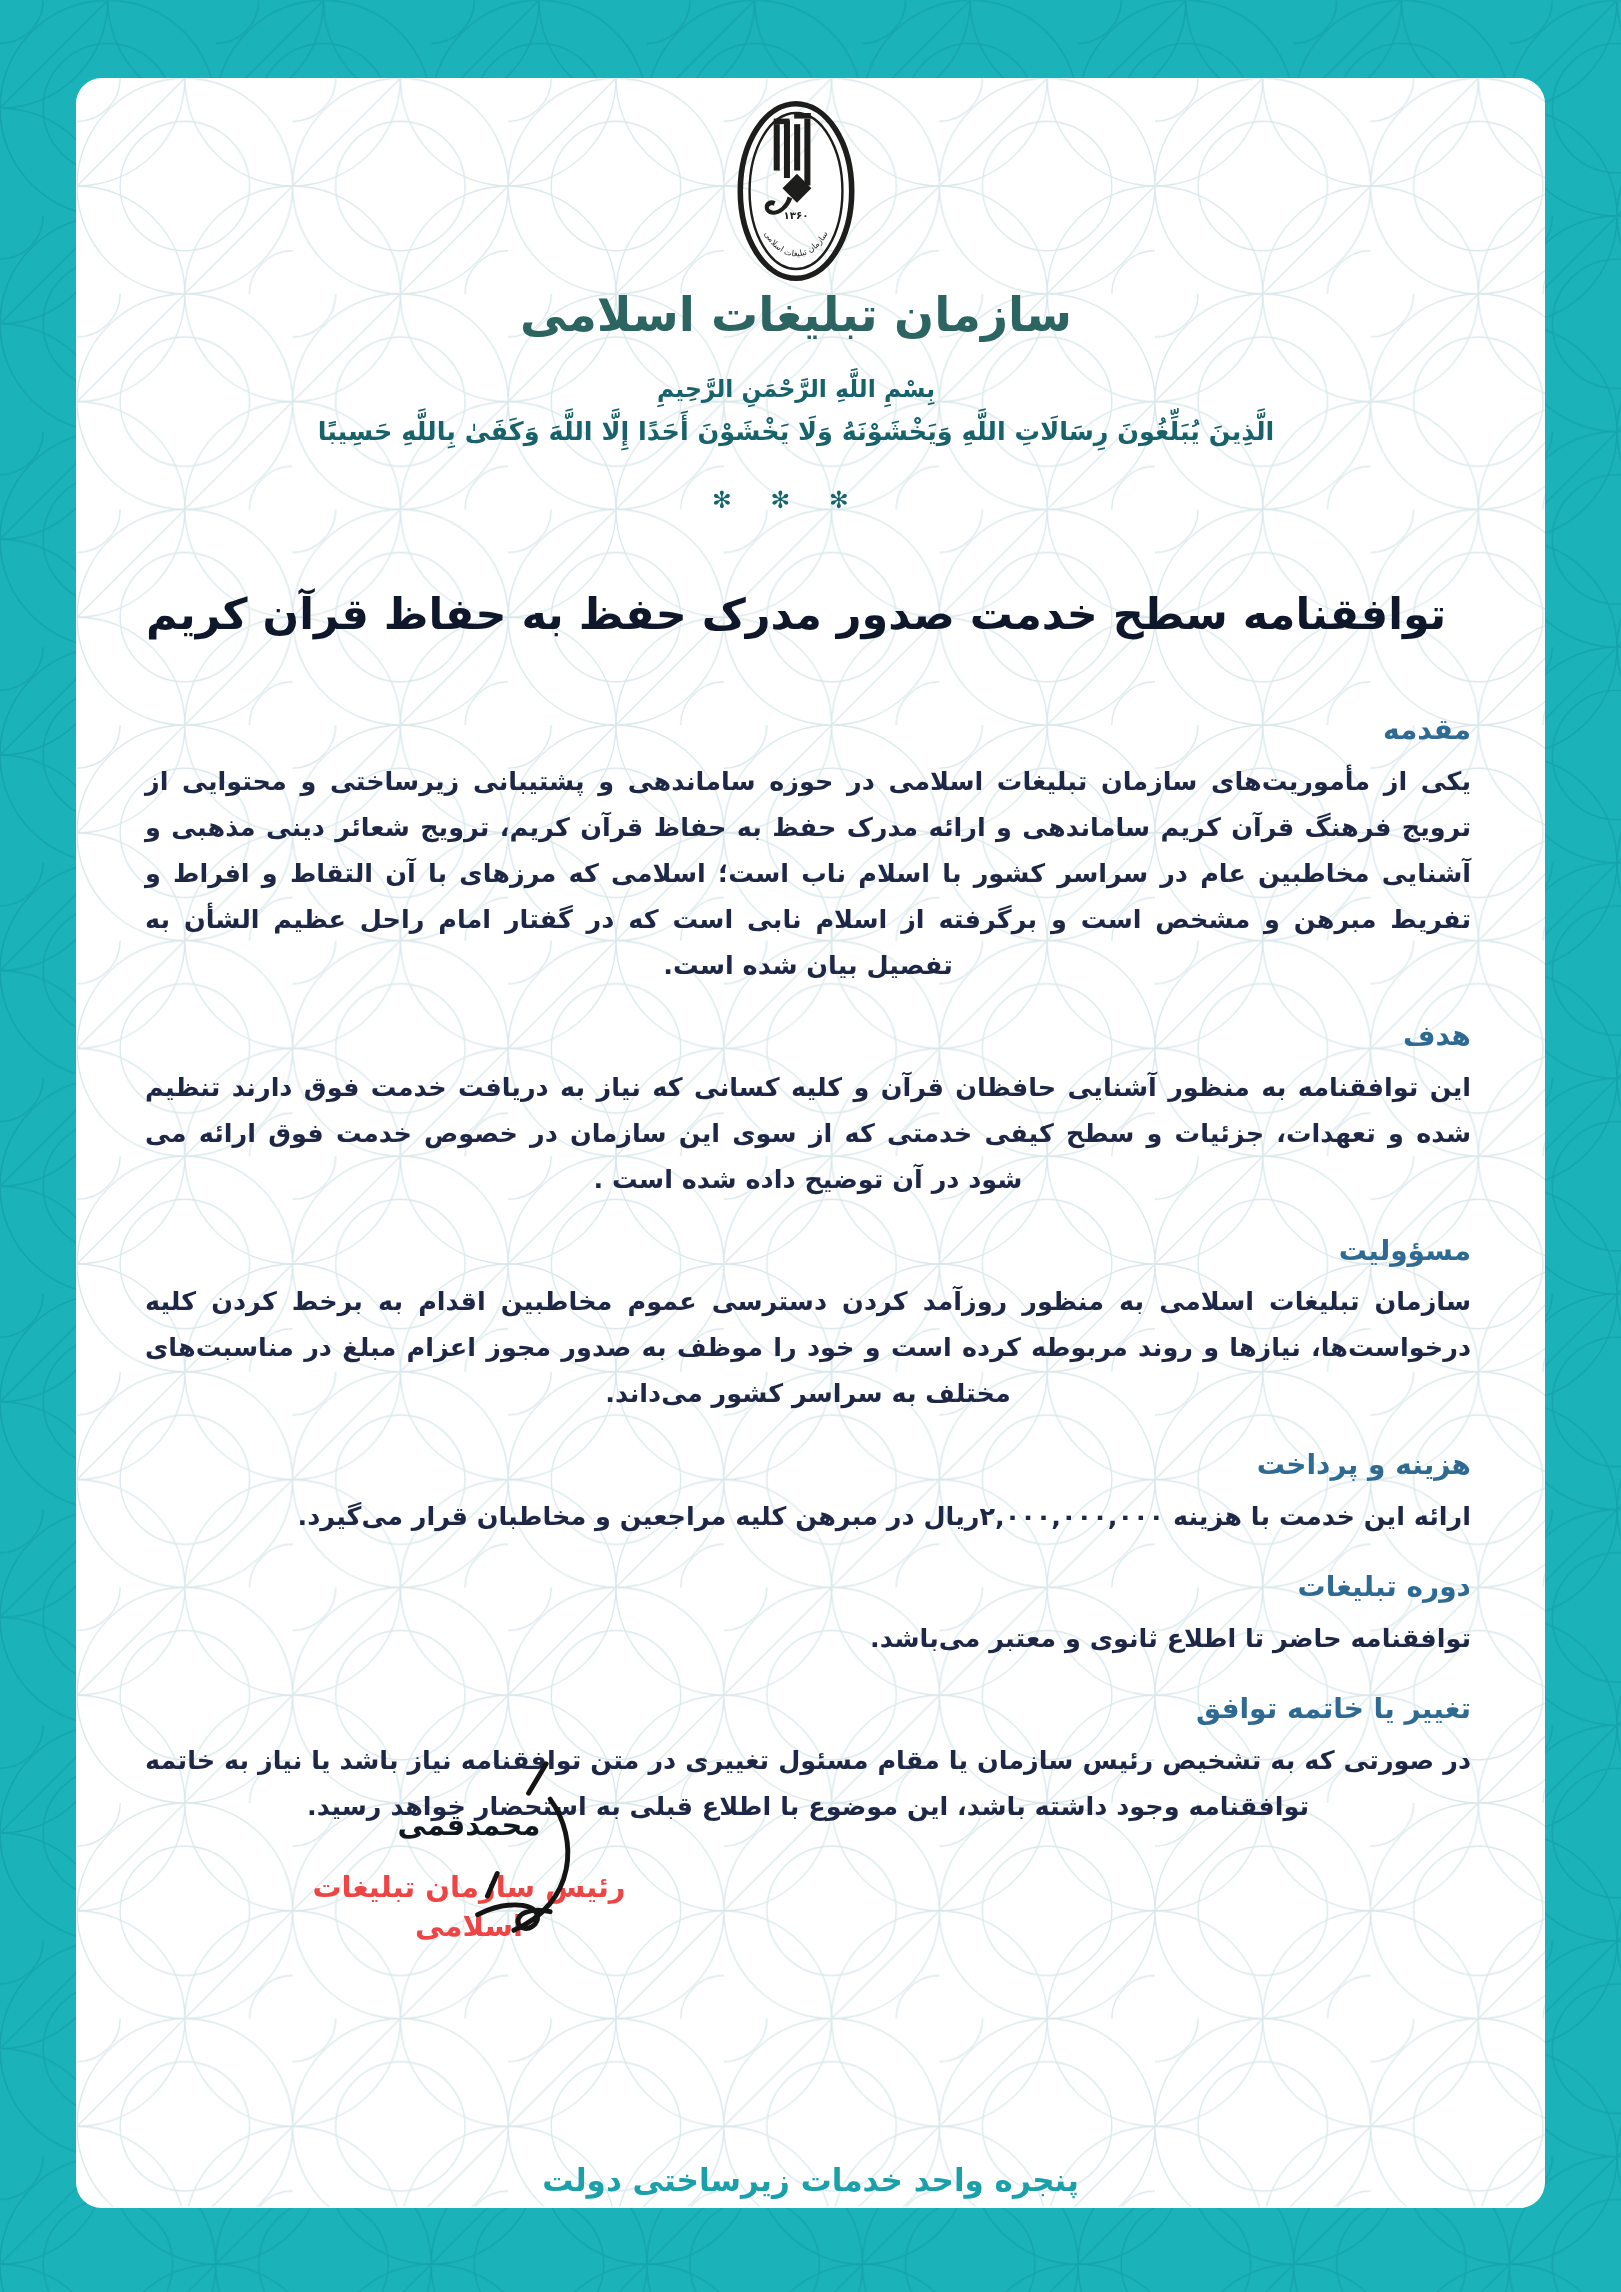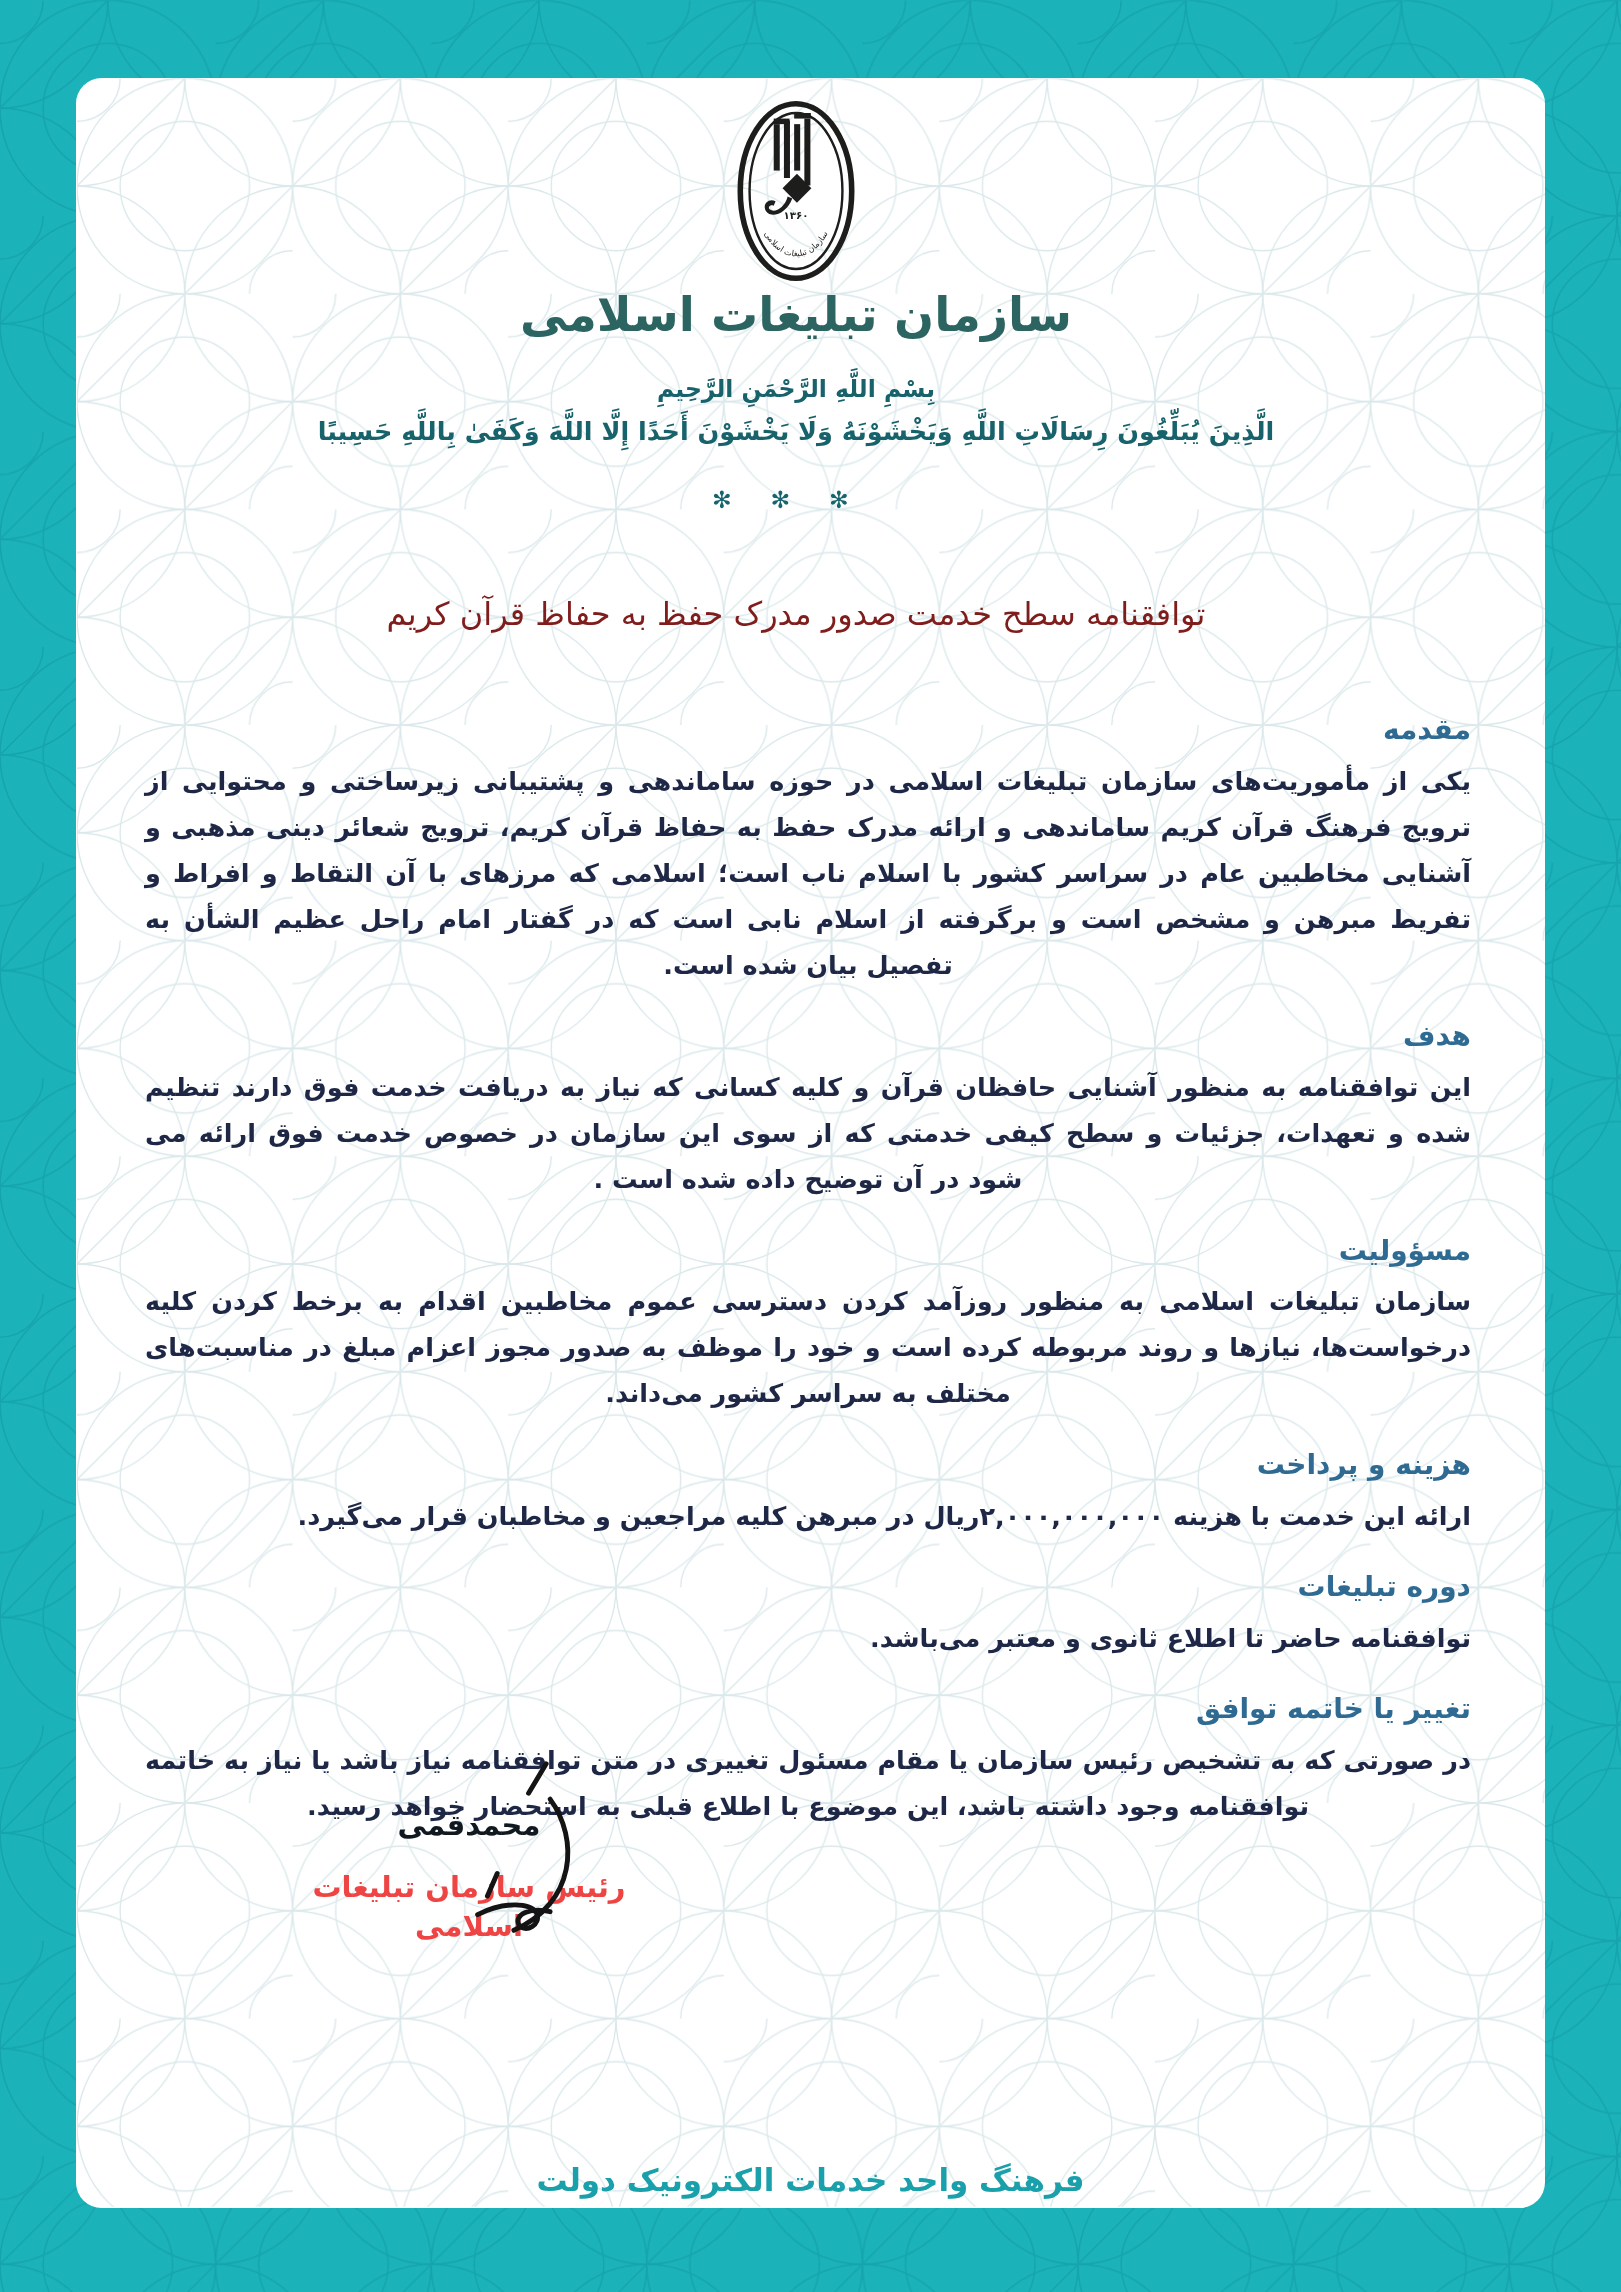--- a/index.html
+++ b/index.html
@@ -45,22 +45,22 @@
     color:#17626b;
   }
   .separator{
     margin-top:35px;
     font-size:23.5px;line-height:27.4px;
     color:#16656e;letter-spacing:15.7px;
     text-indent:15.7px;
   }
   .doc-title{
     margin-top:69px;
-    font-size:32px;font-weight:normal;line-height:63px;
-    color:#7f1d1d;
+    font-size:43px;font-weight:bold;line-height:63px;
+    color:#0f172a;
   }
   .sections{margin-top:63px;margin-left:24px;}
   .sec{margin-bottom:27.4px;}
   .sec-heading{
     font-size:28px;font-weight:bold;line-height:41px;
     color:#2e6a92;text-align:right;
   }
   .sec-body{
     margin-top:7.8px;
     font-size:25.5px;font-weight:bold;line-height:46px;
@@ -214,17 +214,17 @@
 
     <svg class="sig-scribble" width="142" height="191" viewBox="0 0 145 195">
       <g fill="none" stroke="#141414" stroke-width="5" stroke-linecap="round">
         <path d="M88,8 L70,38"></path>
         <path d="M92,44 C122,85 118,150 55,178"></path>
         <path d="M38,120 L28,143"></path>
         <path d="M18,162 C45,148 72,150 78,160 C84,172 66,182 60,172 C55,162 72,154 92,159"></path>
       </g>
     </svg>
 
-    <div class="footer-text">فرهنگ واحد خدمات الکترونیک دولت</div>
+    <div class="footer-text">پنجره واحد خدمات زیرساختی دولت</div>
 
   </div>
 </div>
 
 
 </body></html>

